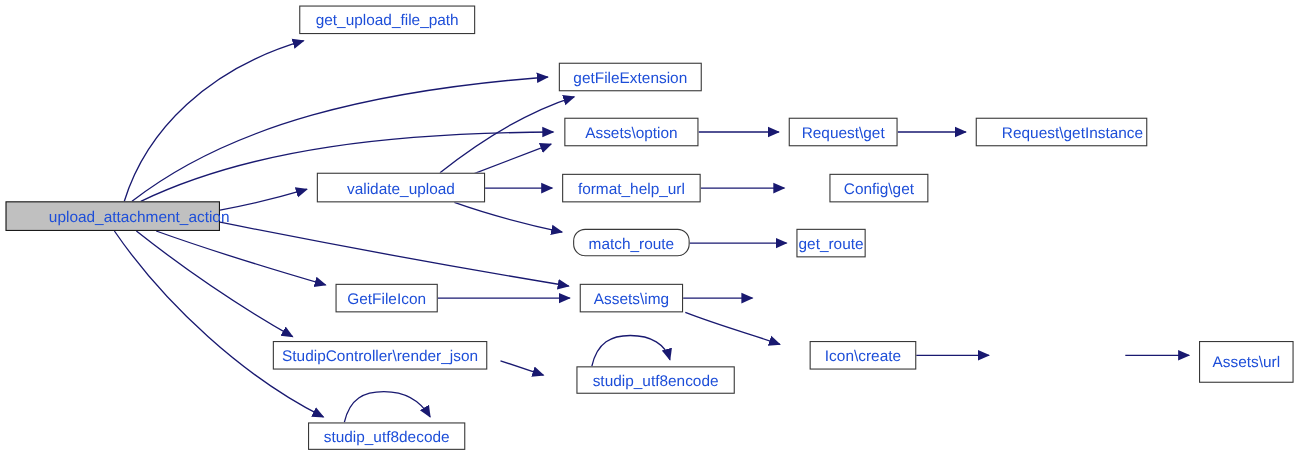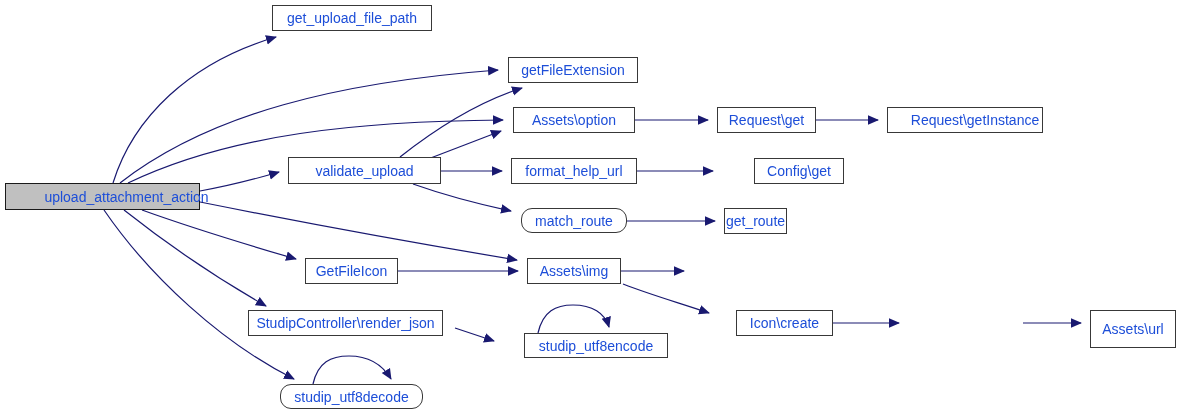--- a/index.html
+++ b/index.html
@@ -99,15 +99,15 @@
 
   <div class="node" style="left:718px;top:310px;width:97px;height:26px;margin-left:18px;">Icon\create</div>
 
 
   <div class="node" style="left:1090px;top:310px;width:86px;height:38px;">Assets\url</div>
 
   <div class="node" style="left:248px;top:310px;width:195px;height:26px;">StudipController\render_json</div>
 
   <div class="node" style="left:502px;top:333px;width:144px;height:25px;margin-left:22px;">studip_utf8encode</div>
 
-  <div class="node" style="left:280px;top:384px;width:143px;height:25px;border-radius:11px;">studip_utf8decode</div>
+  <div class="node" style="left:280px;top:384px;width:143px;height:25px;">studip_utf8decode</div>
 
 </div>
 
 </body></html>

